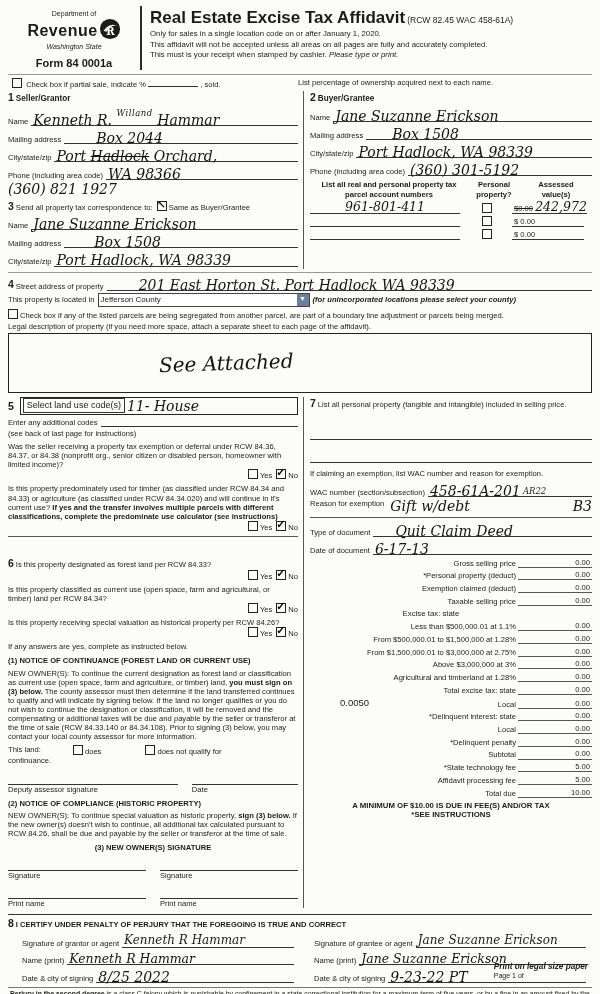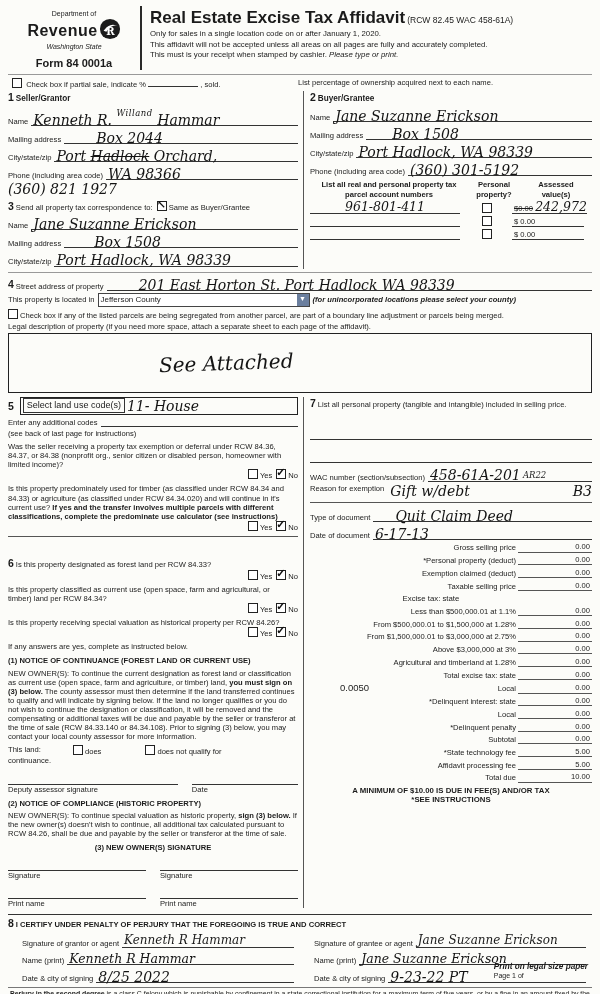--- a/index.html
+++ b/index.html
@@ -319,20 +319,21 @@
 
     <div class="colR">
       <div><span class="secnum">7</span><span>List all personal property (tangible and intangible) included in selling price.</span></div>
       <div class="fl" style="margin-top:22px">
           <span class="ln"></span>
         </div>
       <div class="fl" style="margin-top:14px">
           <span class="ln"></span>
         </div>
 
+      <div style="margin-top:6px">If claiming an exemption, list WAC number and reason for exemption.</div>
       <div class="fl">
           <span class="lab">WAC number (section/subsection)</span>
         <span class="ln"><span class="hw big">458-61A-201</span> <span class="wacann">AR22</span></span>
         </div>
       <div class="exemrow">
         <span>Reason for exemption</span>
         <span class="hw big" style="margin-left:6px">Gift  w/debt</span>
         <span class="hw big" style="margin-left:auto">B3</span>
       </div>
 

